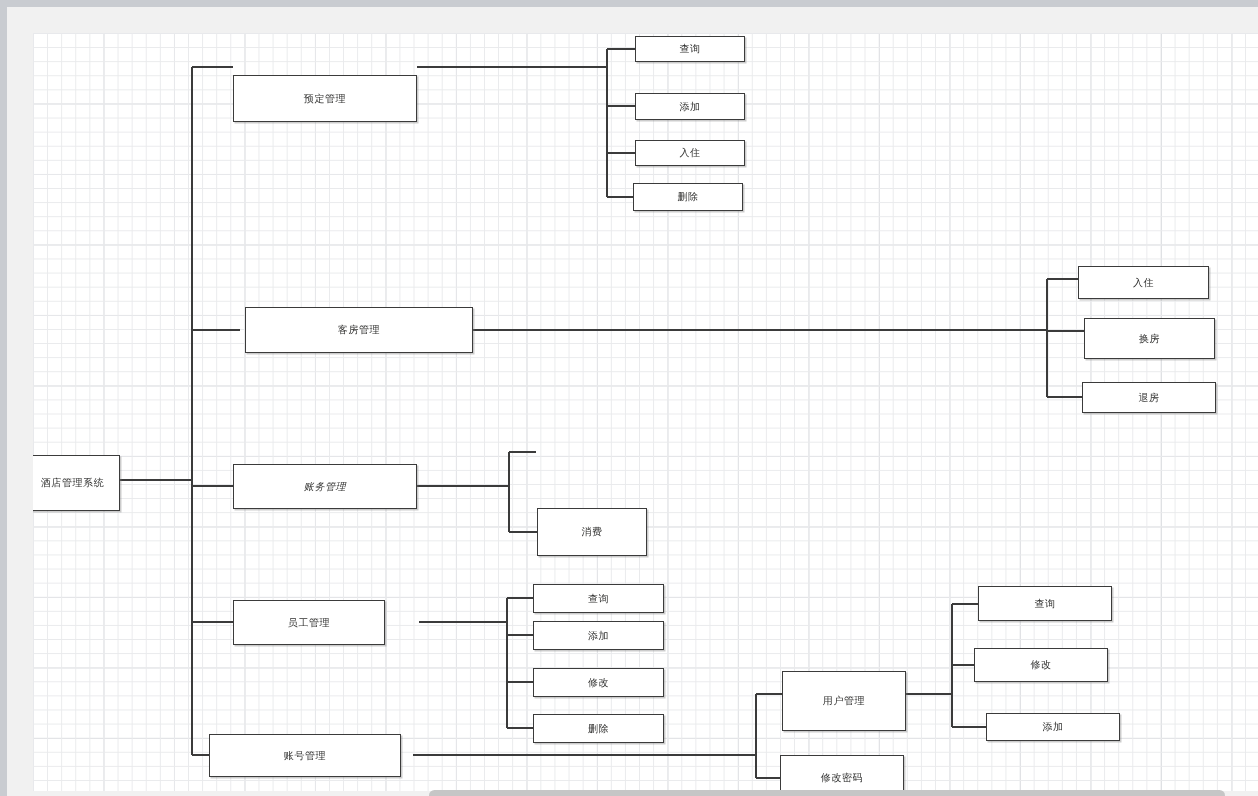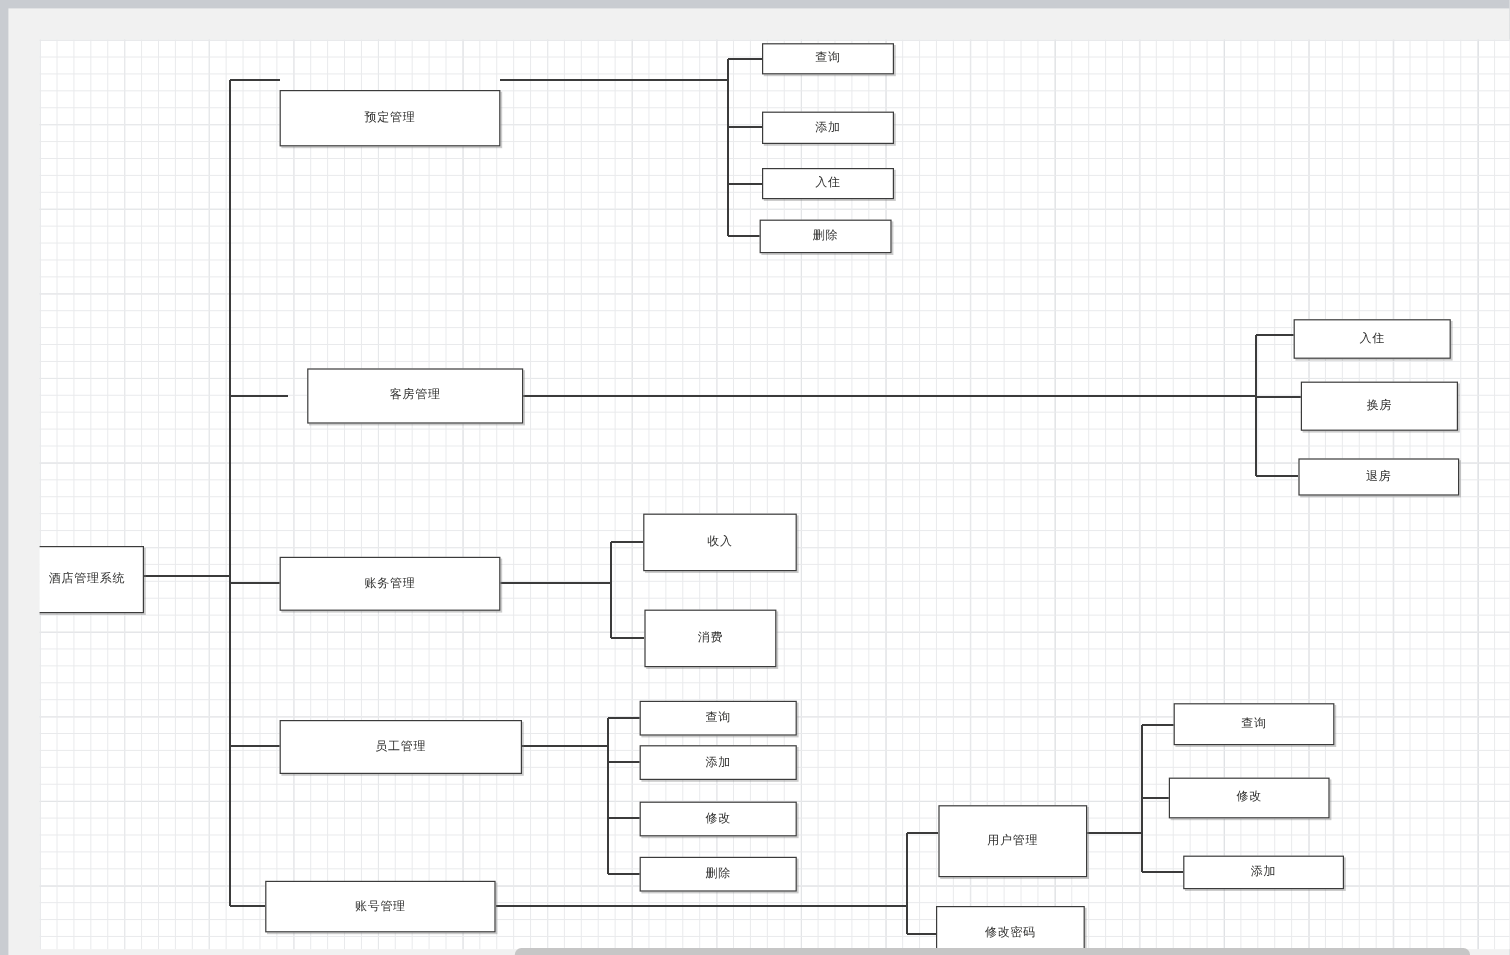--- a/index.html
+++ b/index.html
@@ -164,36 +164,35 @@
         </svg>
 
         <div class="node" style="left:-8px;top:422px;width:95px;height:56px;">酒店管理系统</div>
 
         <div class="node" style="left:200px;top:10px;width:184px;height:47px;margin-top:32px;">预定管理</div>
         <div class="node" style="left:602px;top:3px;width:110px;height:26px;">查询</div>
         <div class="node" style="left:602px;top:60px;width:110px;height:27px;">添加</div>
         <div class="node" style="left:602px;top:107px;width:110px;height:26px;">入住</div>
         <div class="node" style="left:600px;top:150px;width:110px;height:28px;">删除</div>
 
-        <div class="node" style="left:223px;top:274px;width:180px;height:46px;">客房管理</div>
+        <div class="node" style="left:212px;top:274px;width:228px;height:46px;">客房管理</div>
         <div class="node" style="left:1045px;top:233px;width:131px;height:33px;">入住</div>
         <div class="node" style="left:1051px;top:285px;width:131px;height:41px;">换房</div>
         <div class="node" style="left:1049px;top:349px;width:134px;height:31px;">退房</div>
 
-        <div class="node" style="left:200px;top:431px;width:184px;height:45px;">账务管理</div>
-        <div class="node" style="left:503px;top:395px;width:128px;height:48px;">收入</div>
+        <div class="node" style="left:200px;top:431px;width:184px;height:45px;font-style:italic;">账务管理</div>
         <div class="node" style="left:504px;top:475px;width:110px;height:48px;">消费</div>
 
-        <div class="node" style="left:200px;top:567px;width:202px;height:45px;">员工管理</div>
+        <div class="node" style="left:200px;top:567px;width:152px;height:45px;">员工管理</div>
         <div class="node" style="left:500px;top:551px;width:131px;height:29px;">查询</div>
         <div class="node" style="left:500px;top:588px;width:131px;height:29px;">添加</div>
         <div class="node" style="left:500px;top:635px;width:131px;height:29px;">修改</div>
         <div class="node" style="left:500px;top:681px;width:131px;height:29px;">删除</div>
 
-        <div class="node" style="left:188px;top:701px;width:192px;height:43px;">账号管理</div>
+        <div class="node" style="left:176px;top:701px;width:192px;height:43px;">账号管理</div>
         <div class="node" style="left:749px;top:638px;width:124px;height:60px;">用户管理</div>
         <div class="node" style="left:945px;top:553px;width:134px;height:35px;">查询</div>
         <div class="node" style="left:941px;top:615px;width:134px;height:34px;">修改</div>
         <div class="node" style="left:953px;top:680px;width:134px;height:28px;">添加</div>
         <div class="node" style="left:747px;top:722px;width:124px;height:46px;">修改密码</div>
 
       </div>
     </div>
 
     <div id="hscrollbar">

